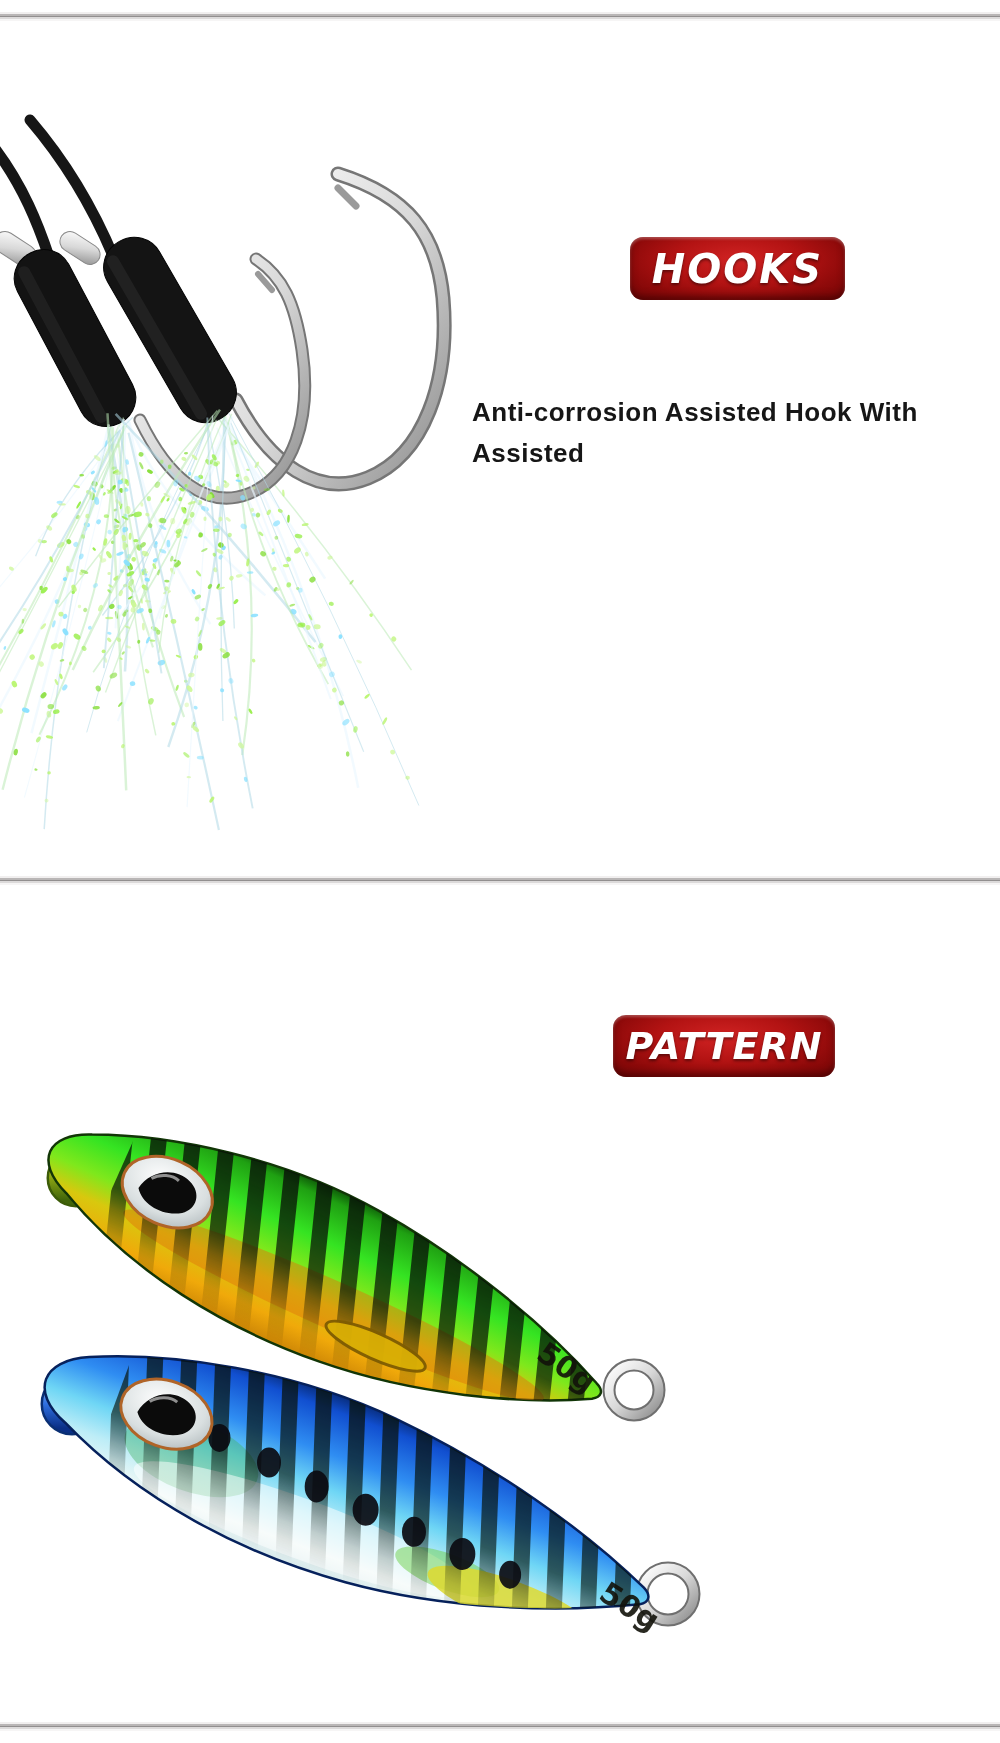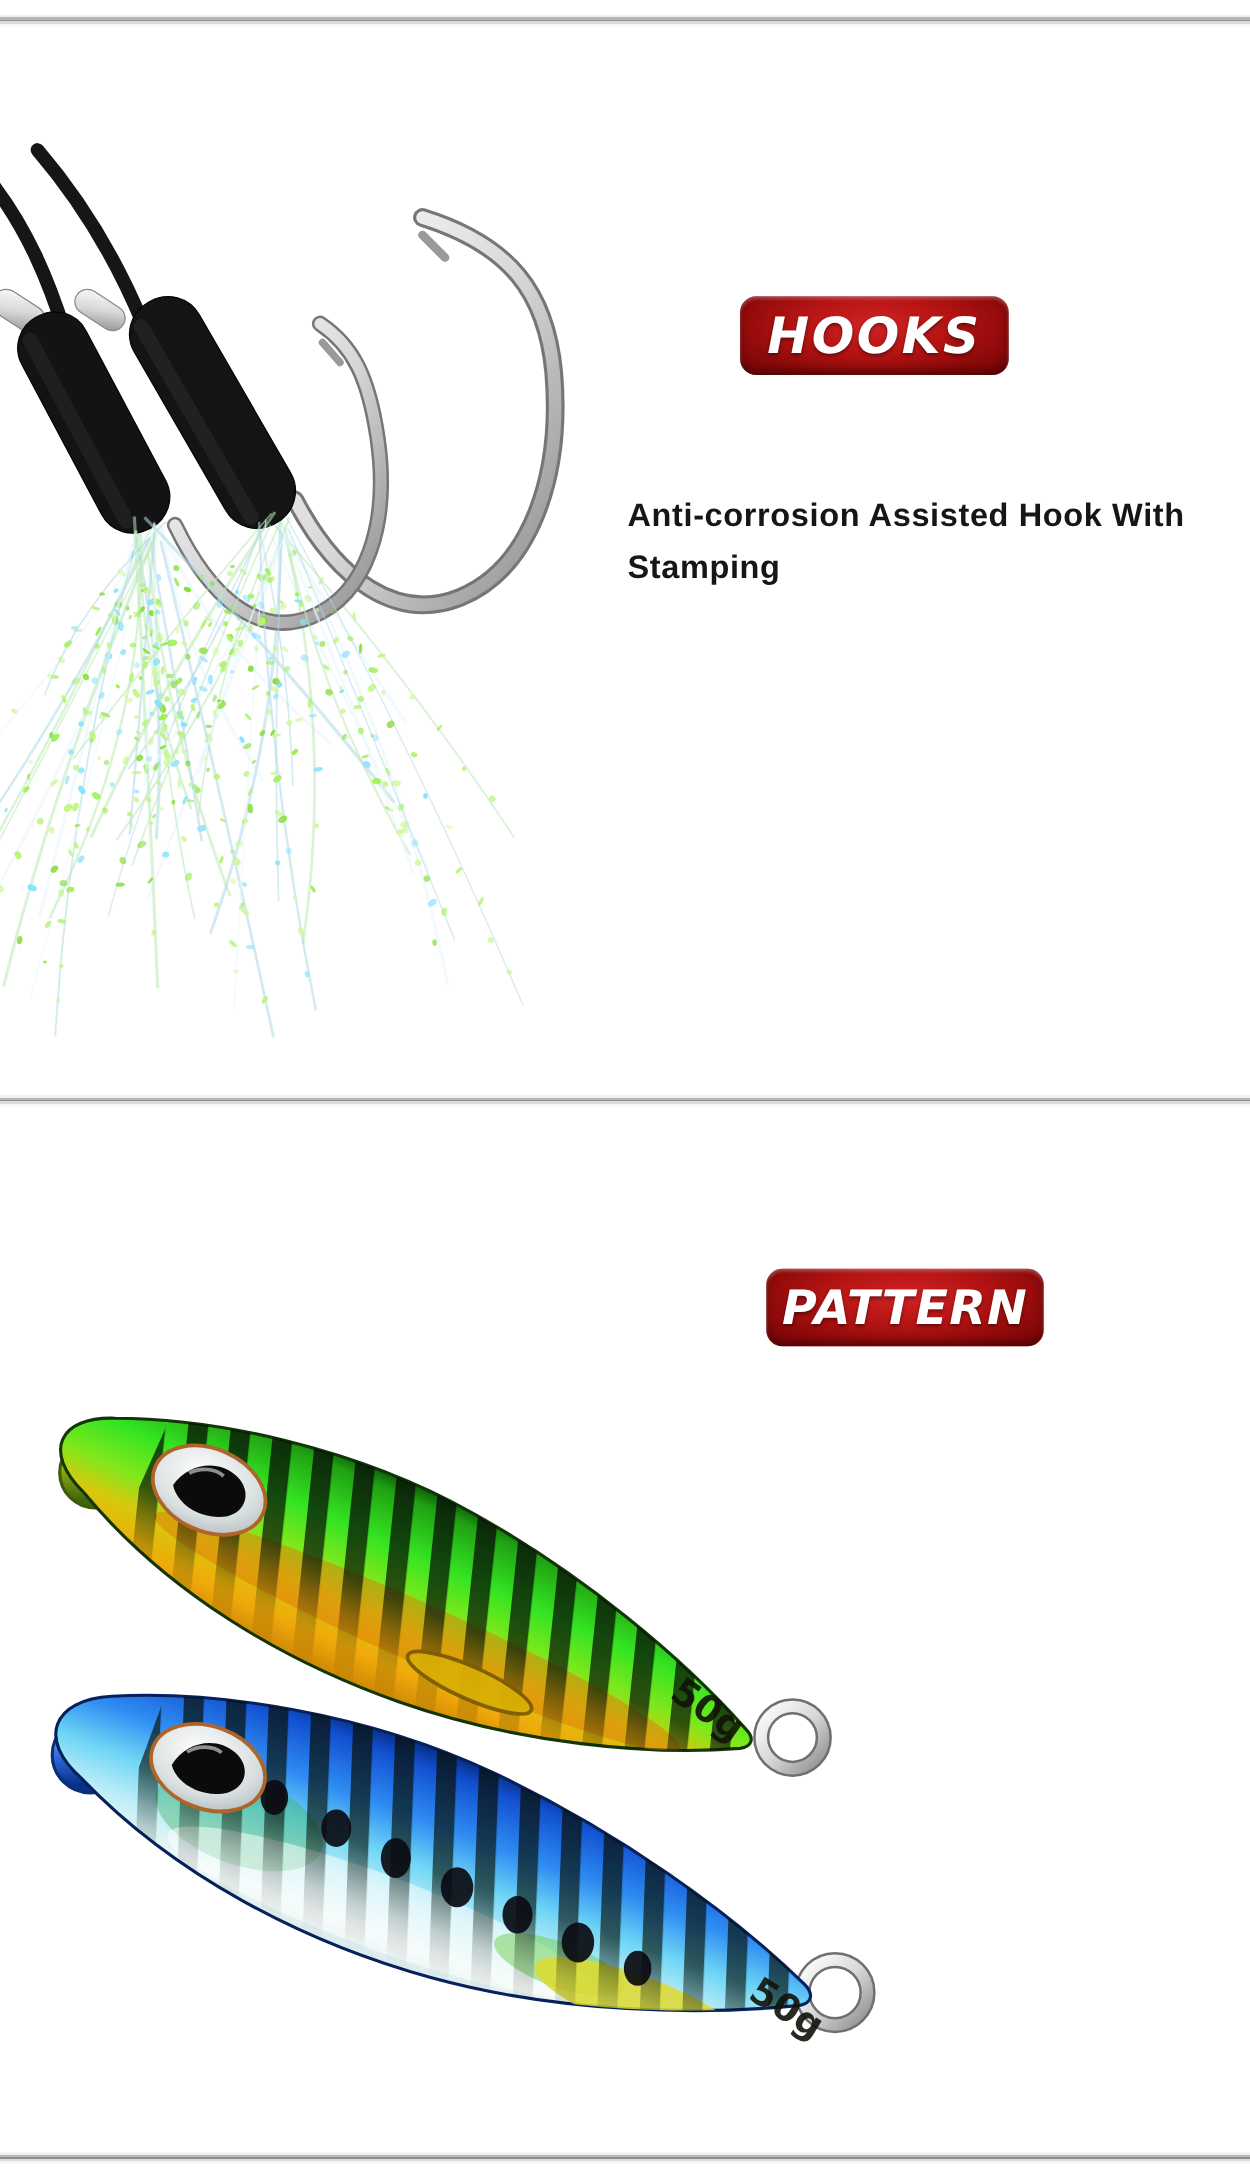--- a/index.html
+++ b/index.html
@@ -7,27 +7,27 @@
          font-family:"Liberation Sans",sans-serif;}
   .rule{position:absolute;left:0;width:1000px;height:9px;
         background:linear-gradient(180deg,#f1efef 0 2px,#b9b6b6 2px 4px,#928f8f 4px 5px,
                    #dcdada 5px 7px,#f6f5f5 7px 9px);}
   .badge{position:absolute;display:flex;align-items:center;justify-content:center;
          color:#fff;font-family:"DejaVu Sans",sans-serif;font-style:italic;font-weight:700;
          font-size:40px;letter-spacing:2px;border-radius:13px;
          background:radial-gradient(ellipse at 50% 36%,#d12323 0%,#b31313 42%,#8f0a0a 72%,#730505 100%);
          box-shadow:inset 0 2px 3px rgba(255,255,255,.28),inset 0 -4px 7px rgba(50,0,0,.55);
          text-shadow:0 2px 3px rgba(0,0,0,.45);}
-  #hooks-badge{left:592px;top:237px;width:215px;height:63px;}
+  #hooks-badge{left:630px;top:237px;width:215px;height:63px;}
   #pattern-badge{left:613px;top:1015px;width:222px;height:62px;font-size:38px;letter-spacing:1px;}
   .heading{position:absolute;color:#161616;font-weight:700;font-size:26px;line-height:41px;
            letter-spacing:.5px;white-space:nowrap;}
   #hooks-heading{left:472px;top:392px;}
   #pattern-heading{left:505px;top:1147px;}
-  .heading span{display:block;margin-left:30px;}
+  .heading span{display:block;}
   #art{position:absolute;left:0;top:0;width:1000px;height:1743px;pointer-events:none;}
 </style>
 </head>
 <body>
 
 <div class="stage">
 
   <div class="rule" style="top:12px"></div>
   <div class="rule" style="top:876px"></div>
   <div class="rule" style="top:1722px"></div>
@@ -629,18 +629,18 @@
         </g>
         <text transform="translate(560,18) rotate(12)" font-family="DejaVu Sans, sans-serif" font-weight="700" font-size="30" fill="#12120a" opacity=".9">50g</text>
       </g>
     </g>
   </svg>
 
   <div class="badge" id="hooks-badge">HOOKS</div>
 
   <div class="heading" id="hooks-heading">
     <span>Anti-corrosion Assisted Hook With</span>
-    <span>Stamping</span>
+    <span>Assisted</span>
   </div>
 
   <div class="badge" id="pattern-badge">PATTERN</div>
 
 </div>
 
 </body></html>

